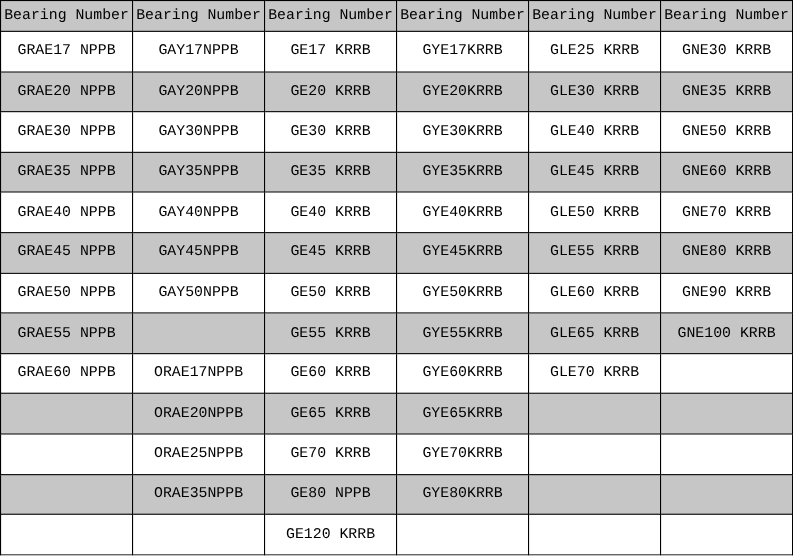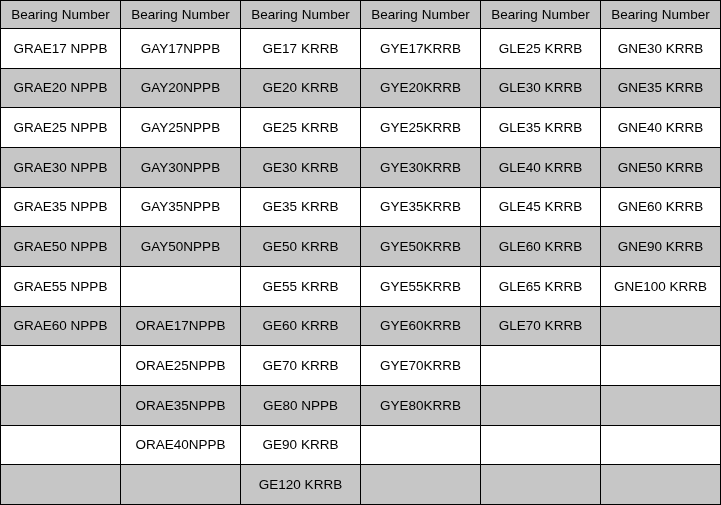--- a/index.html
+++ b/index.html
@@ -5,21 +5,21 @@
   html, body {
     margin: 0;
     padding: 0;
     background: #ffffff;
   }
   table[data-name="bearing-number-table"] {
     width: 721px;
     height: 505px;
     border-collapse: collapse;
     table-layout: fixed;
-    font-family: Liberation Sans, sans-serif;
+    font-family: Liberation Mono, monospace;
     font-size: 13.5px;
     color: var(--text, #000000);
   }
   table[data-name="bearing-number-table"] col { width: 16.6667%; }
   table[data-name="bearing-number-table"] th,
   table[data-name="bearing-number-table"] td {
     border: 1px solid var(--border, #000000);
     text-align: center;
     vertical-align: middle;
     padding: 0;
@@ -72,42 +72,50 @@
       </tr>
       <tr data-name="table-row">
         <td data-name="bearing-cell">GRAE20 NPPB</td>
         <td data-name="bearing-cell">GAY20NPPB</td>
         <td data-name="bearing-cell">GE20 KRRB</td>
         <td data-name="bearing-cell">GYE20KRRB</td>
         <td data-name="bearing-cell">GLE30 KRRB</td>
         <td data-name="bearing-cell">GNE35 KRRB</td>
       </tr>
       <tr data-name="table-row">
-        <td data-name="bearing-cell">GRAE25 NPPB</td>
-        <td data-name="bearing-cell">GAY25NPPB</td>
-        <td data-name="bearing-cell">GE25 KRRB</td>
-        <td data-name="bearing-cell">GYE25KRRB</td>
-        <td data-name="bearing-cell">GLE35 KRRB</td>
-        <td data-name="bearing-cell">GNE40 KRRB</td>
-      </tr>
-      <tr data-name="table-row">
         <td data-name="bearing-cell">GRAE30 NPPB</td>
         <td data-name="bearing-cell">GAY30NPPB</td>
         <td data-name="bearing-cell">GE30 KRRB</td>
         <td data-name="bearing-cell">GYE30KRRB</td>
         <td data-name="bearing-cell">GLE40 KRRB</td>
         <td data-name="bearing-cell">GNE50 KRRB</td>
       </tr>
       <tr data-name="table-row">
         <td data-name="bearing-cell">GRAE35 NPPB</td>
         <td data-name="bearing-cell">GAY35NPPB</td>
         <td data-name="bearing-cell">GE35 KRRB</td>
         <td data-name="bearing-cell">GYE35KRRB</td>
         <td data-name="bearing-cell">GLE45 KRRB</td>
         <td data-name="bearing-cell">GNE60 KRRB</td>
+      </tr>
+      <tr data-name="table-row">
+        <td data-name="bearing-cell">GRAE40 NPPB</td>
+        <td data-name="bearing-cell">GAY40NPPB</td>
+        <td data-name="bearing-cell">GE40 KRRB</td>
+        <td data-name="bearing-cell">GYE40KRRB</td>
+        <td data-name="bearing-cell">GLE50 KRRB</td>
+        <td data-name="bearing-cell">GNE70 KRRB</td>
+      </tr>
+      <tr data-name="table-row">
+        <td data-name="bearing-cell">GRAE45 NPPB</td>
+        <td data-name="bearing-cell">GAY45NPPB</td>
+        <td data-name="bearing-cell">GE45 KRRB</td>
+        <td data-name="bearing-cell">GYE45KRRB</td>
+        <td data-name="bearing-cell">GLE55 KRRB</td>
+        <td data-name="bearing-cell">GNE80 KRRB</td>
       </tr>
       <tr data-name="table-row">
         <td data-name="bearing-cell">GRAE50 NPPB</td>
         <td data-name="bearing-cell">GAY50NPPB</td>
         <td data-name="bearing-cell">GE50 KRRB</td>
         <td data-name="bearing-cell">GYE50KRRB</td>
         <td data-name="bearing-cell">GLE60 KRRB</td>
         <td data-name="bearing-cell">GNE90 KRRB</td>
       </tr>
       <tr data-name="table-row">
@@ -121,44 +129,44 @@
       <tr data-name="table-row">
         <td data-name="bearing-cell">GRAE60 NPPB</td>
         <td data-name="bearing-cell">ORAE17NPPB</td>
         <td data-name="bearing-cell">GE60 KRRB</td>
         <td data-name="bearing-cell">GYE60KRRB</td>
         <td data-name="bearing-cell">GLE70 KRRB</td>
         <td data-name="bearing-cell"></td>
       </tr>
       <tr data-name="table-row">
         <td data-name="bearing-cell"></td>
+        <td data-name="bearing-cell">ORAE20NPPB</td>
+        <td data-name="bearing-cell">GE65 KRRB</td>
+        <td data-name="bearing-cell">GYE65KRRB</td>
+        <td data-name="bearing-cell"></td>
+        <td data-name="bearing-cell"></td>
+      </tr>
+      <tr data-name="table-row">
+        <td data-name="bearing-cell"></td>
         <td data-name="bearing-cell">ORAE25NPPB</td>
         <td data-name="bearing-cell">GE70 KRRB</td>
         <td data-name="bearing-cell">GYE70KRRB</td>
         <td data-name="bearing-cell"></td>
         <td data-name="bearing-cell"></td>
       </tr>
       <tr data-name="table-row">
         <td data-name="bearing-cell"></td>
         <td data-name="bearing-cell">ORAE35NPPB</td>
         <td data-name="bearing-cell">GE80 NPPB</td>
         <td data-name="bearing-cell">GYE80KRRB</td>
         <td data-name="bearing-cell"></td>
         <td data-name="bearing-cell"></td>
       </tr>
       <tr data-name="table-row">
         <td data-name="bearing-cell"></td>
-        <td data-name="bearing-cell">ORAE40NPPB</td>
-        <td data-name="bearing-cell">GE90 KRRB</td>
-        <td data-name="bearing-cell"></td>
-        <td data-name="bearing-cell"></td>
-        <td data-name="bearing-cell"></td>
-      </tr>
-      <tr data-name="table-row">
-        <td data-name="bearing-cell"></td>
         <td data-name="bearing-cell"></td>
         <td data-name="bearing-cell">GE120 KRRB</td>
         <td data-name="bearing-cell"></td>
         <td data-name="bearing-cell"></td>
         <td data-name="bearing-cell"></td>
       </tr>
     </tbody>
 </table>
 
 </body></html>

